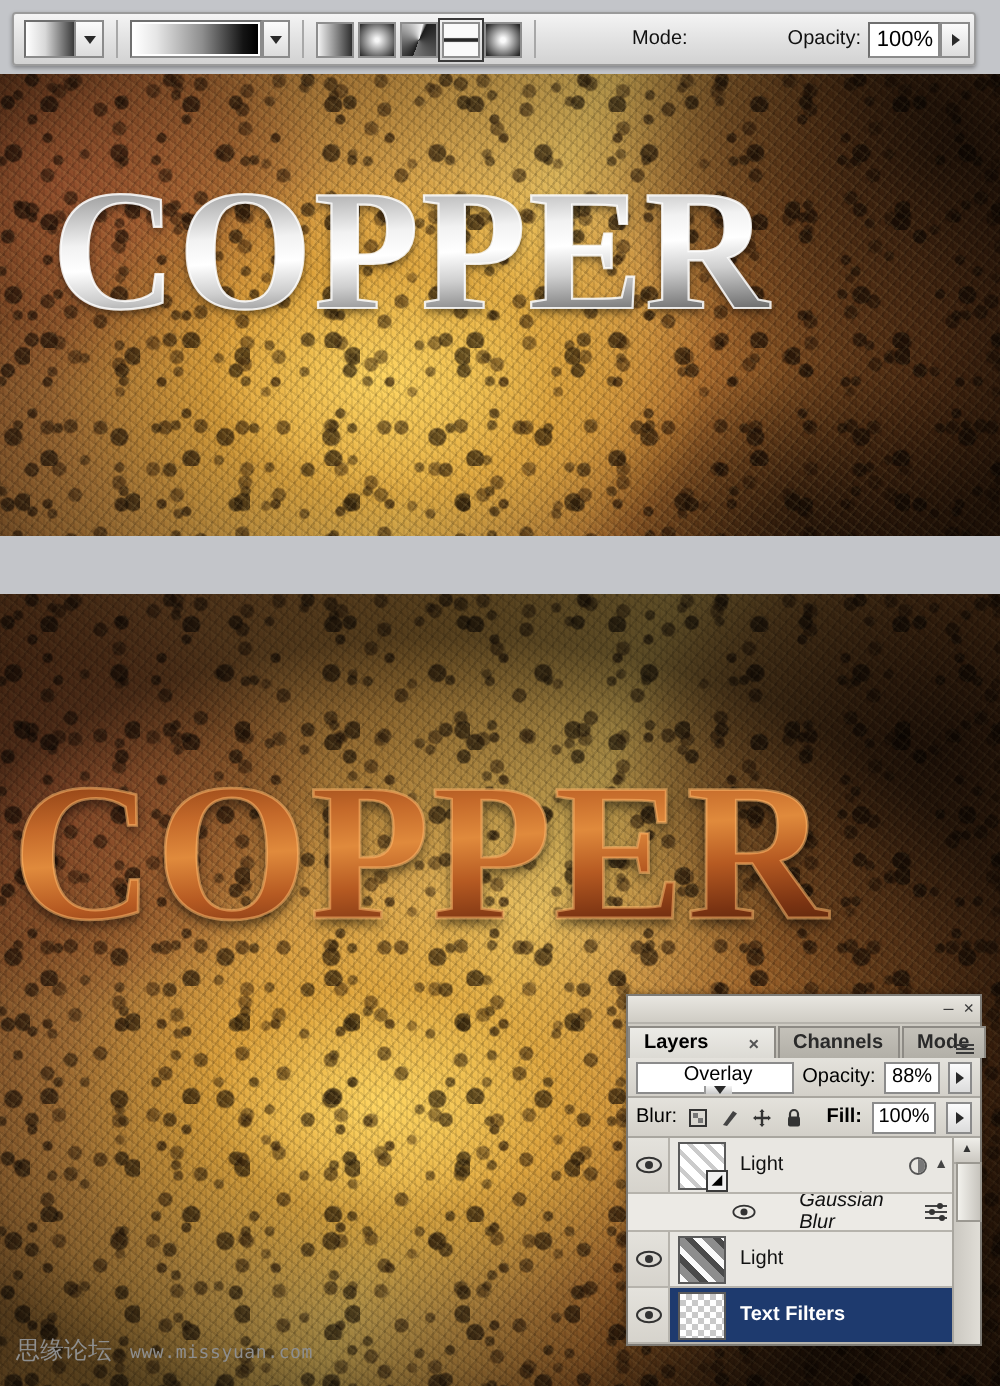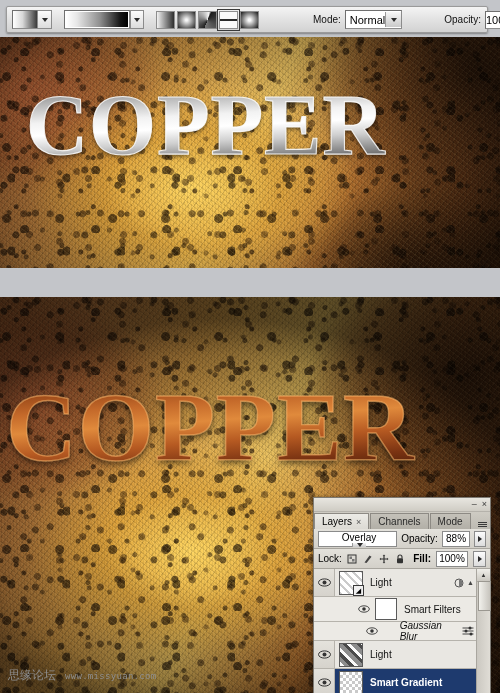--- a/index.html
+++ b/index.html
@@ -160,24 +160,24 @@
     border-bottom:1px solid #b5b2ab;
   }
   .win-btn{font-size:9px;color:#3b3b3b;line-height:9px;cursor:default;}
 
   #panel-tabs{
     height:17px;display:flex;align-items:flex-end;
     background:linear-gradient(180deg,#cecbc3,#bdbab2);
     position:relative;
   }
   .ptab{
-    height:15px;padding:0 7px;display:flex;align-items:center;gap:4px;
+    height:15px;padding:0 7px;display:flex;align-items:center;gap:20px;
     background:linear-gradient(180deg,#c4c1b9,#b2afa7);
     border:1px solid #8d8a84;border-bottom:none;
-    margin-right:1px;font-size:10px;color:#2a2a2a;
+    margin-right:1px;font-size:10px;color:#2a2a2a;font-weight:bold;
   }
   .ptab.active{background:linear-gradient(180deg,#ecebe6,#dcdad4);color:#000;}
   .tab-x{font-size:9px;color:#555;}
   #panel-menu-icon{
     position:absolute;right:3px;bottom:2px;display:flex;flex-direction:column;gap:1px;
   }
   #panel-menu-icon i{display:block;width:9px;height:1px;background:#3a3a3a;}
 
   .prow{display:flex;align-items:center;height:19px;padding:0 4px;gap:4px;
         background:linear-gradient(180deg,#e4e2dc,#d3d0c9);border-bottom:1px solid #a9a69f;}
@@ -298,26 +298,20 @@
     <div class="gtype gt-linear"></div>
     <div class="gtype gt-radial"></div>
     <div class="gtype gt-angle"></div>
     <div class="gtype gt-reflect sel"></div>
     <div class="gtype gt-diamond"></div>
   </div>
 
   <div class="ob-sep"></div>
 
   <span class="ob-label">Mode:</span>
-  <div id="mode-select" class="sunken">
-    <span>Normal</span>
-    <span class="drop">
-      <span class="tri-down"></span>
-    </span>
-  </div>
 
   <div style="width:8px;"></div>
 
   <span class="ob-label">Opacity:</span>
   <div id="opacity-field" class="sunken">
     <span>100%</span>
   </div>
   <div id="opacity-arrow" class="raised">
     <span class="tri-right"></span>
   </div>
@@ -358,21 +352,21 @@
     <span>Opacity:</span>
     <div class="fakeinput num-field">
       <span>88%</span>
     </div>
     <div class="num-arrow raised">
       <span class="tri-right"></span>
     </div>
   </div>
 
   <div class="prow" id="lock-row">
-    <span>Lock:</span>
+    <span>Blur:</span>
     <span class="lock-icon">
       <svg width="10" height="10" viewBox="0 0 10 10">
           <rect x="1" y="1" width="8" height="8" fill="none" stroke="#333" stroke-width="1"></rect>
           <rect x="2.5" y="2.5" width="2.5" height="2.5" fill="#777"></rect>
           <rect x="5" y="5" width="2.5" height="2.5" fill="#777"></rect>
         </svg>
     </span>
     <span class="lock-icon">
       <svg width="10" height="10" viewBox="0 0 10 10">
           <path d="M1.5 8.5 L6.5 1.5 L8.5 2.8 L3.5 9 Z" fill="#444"></path>
@@ -413,31 +407,20 @@
       <span class="layer-name">Light</span>
       <div class="right-meta">
         <svg width="10" height="10" viewBox="0 0 10 10">
             <circle cx="5" cy="5" r="4" fill="none" stroke="#555" stroke-width="1"></circle>
             <path d="M5 1.5 a3.5 3.5 0 0 1 0 7 Z" fill="#777"></path>
           </svg>
         <span style="font-size:7px;color:#444;">▲</span>
       </div>
     </div>
 
-    <div class="sub-row">
-      <div class="indent"></div>
-      <span style="display:flex;align-items:center;">
-        <svg width="12" height="8" viewBox="0 0 13 9">
-            <ellipse cx="6.5" cy="4.5" rx="6" ry="3.6" fill="none" stroke="#333" stroke-width="1"></ellipse>
-            <circle cx="6.5" cy="4.5" r="2" fill="#333"></circle>
-          </svg>
-      </span>
-      <div class="mask-thumb" style="margin-left:5px;"></div>
-      <span class="layer-name">Smart Filters</span>
-    </div>
 
     <div class="sub-row filter-row">
       <div class="indent"></div>
       <span style="display:flex;align-items:center;">
         <svg width="12" height="8" viewBox="0 0 13 9">
             <ellipse cx="6.5" cy="4.5" rx="6" ry="3.6" fill="none" stroke="#333" stroke-width="1"></ellipse>
             <circle cx="6.5" cy="4.5" r="2" fill="#333"></circle>
           </svg>
       </span>
       <span class="layer-name" style="margin-left:22px;font-style:italic;">Gaussian Blur</span>
@@ -465,21 +448,21 @@
     </div>
 
     <div class="layer-row selected">
       <div class="eye-cell">
         <svg width="13" height="9" viewBox="0 0 13 9">
             <ellipse cx="6.5" cy="4.5" rx="6" ry="3.6" fill="none" stroke="#333" stroke-width="1"></ellipse>
             <circle cx="6.5" cy="4.5" r="2" fill="#333"></circle>
           </svg>
       </div>
       <div class="thumb checker"></div>
-      <span class="layer-name">Smart Gradient</span>
+      <span class="layer-name">Text Filters</span>
     </div>
 
     <div id="list-scrollbar">
       <div class="sb-btn">
         <span style="font-size:6px;color:#333;">▲</span>
       </div>
       <div class="sb-thumb"></div>
     </div>
   </div>
 </div>

